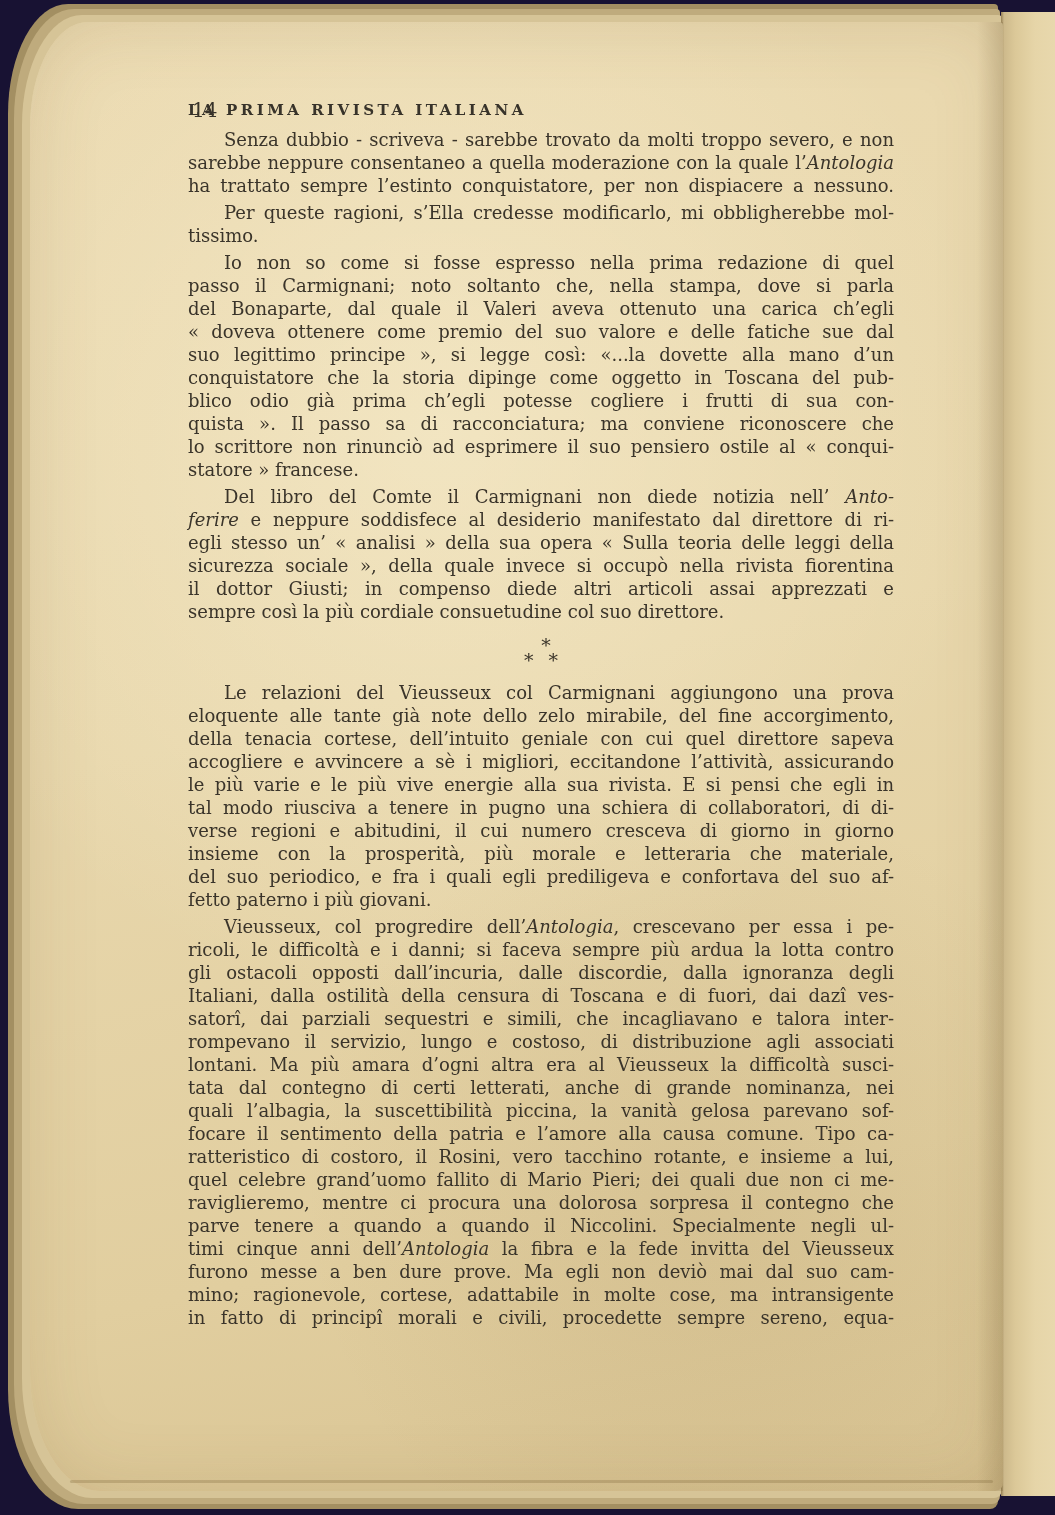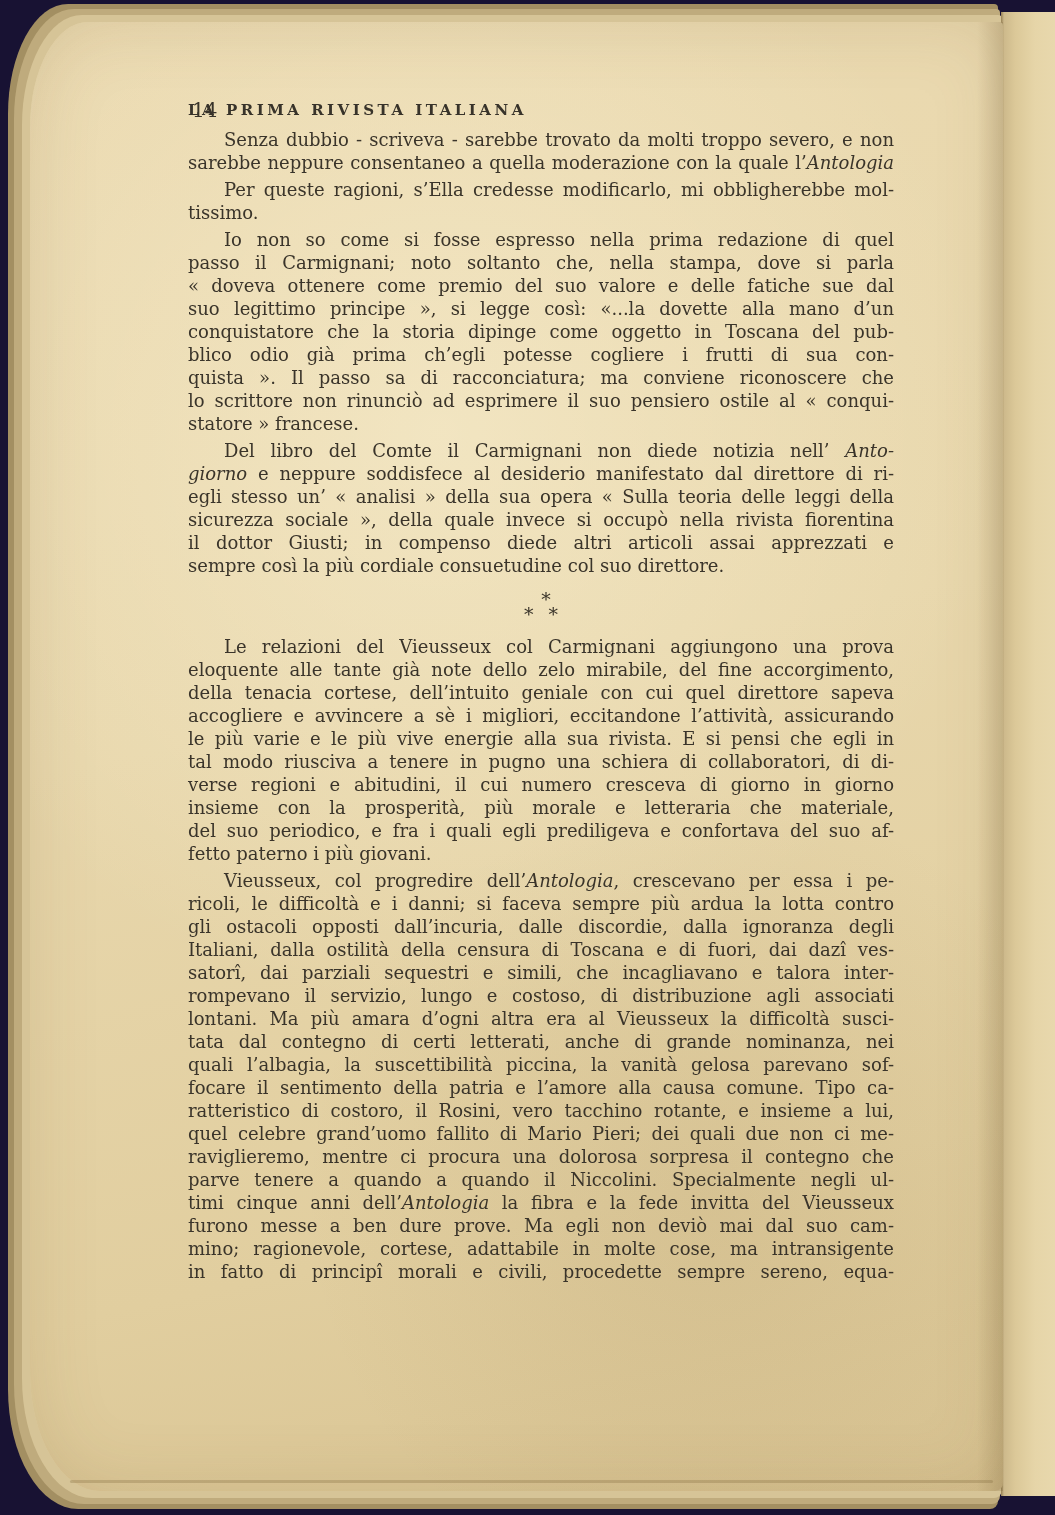--- a/index.html
+++ b/index.html
@@ -129,39 +129,41 @@
 
   <div class="running-head-row">
     <span class="page-number">14</span>
     <span class="running-title">LA PRIMA RIVISTA ITALIANA</span>
   </div>
 
   <div class="text-body">
       <div class="para">
         <div class="line first"><span>Senza dubbio - scriveva - sarebbe trovato da molti troppo severo, e non</span></div>
         <div class="line"><span>sarebbe neppure consentaneo a quella moderazione con la quale l’</span><i>Antologia</i></div>
+        <div class="line"><span>ha trattato sempre l’estinto conquistatore, per non dispiacere a nessuno.</span></div>
       </div>
       <div class="para">
         <div class="line first"><span>Per queste ragioni, s’Ella credesse modificarlo, mi obbligherebbe mol-</span></div>
         <div class="line last"><span>tissimo.</span></div>
       </div>
       <div class="para">
         <div class="line first"><span>Io non so come si fosse espresso nella prima redazione di quel</span></div>
         <div class="line"><span>passo il Carmignani; noto soltanto che, nella stampa, dove si parla</span></div>
+        <div class="line"><span>del Bonaparte, dal quale il Valeri aveva ottenuto una carica ch’egli</span></div>
         <div class="line"><span>« doveva ottenere come premio del suo valore e delle fatiche sue dal</span></div>
         <div class="line"><span>suo legittimo principe », si legge così: «...la dovette alla mano d’un</span></div>
         <div class="line"><span>conquistatore che la storia dipinge come oggetto in Toscana del pub-</span></div>
         <div class="line"><span>blico odio già prima ch’egli potesse cogliere i frutti di sua con-</span></div>
         <div class="line"><span>quista ». Il passo sa di racconciatura; ma conviene riconoscere che</span></div>
         <div class="line"><span>lo scrittore non rinunciò ad esprimere il suo pensiero ostile al « conqui-</span></div>
         <div class="line last"><span>statore » francese.</span></div>
       </div>
       <div class="para">
         <div class="line first"><span>Del libro del Comte il Carmignani non diede notizia nell’ </span><i>Anto-</i></div>
-        <div class="line"><i>giorno</i><span> e neppure soddisfece al desiderio manifestato dal direttore di ri-</span></div>
+        <div class="line"><i>ferire</i><span> e neppure soddisfece al desiderio manifestato dal direttore di ri-</span></div>
         <div class="line"><span>egli stesso un’ « analisi » della sua opera « Sulla teoria delle leggi della</span></div>
         <div class="line"><span>sicurezza sociale », della quale invece si occupò nella rivista fiorentina</span></div>
         <div class="line"><span>il dottor Giusti; in compenso diede altri articoli assai apprezzati e</span></div>
         <div class="line last"><span>sempre così la più cordiale consuetudine col suo direttore.</span></div>
       </div>
       <div class="asterism">
         <div class="ast-top">*</div>
         <div class="ast-bottom">* *</div>
       </div>
       <div class="para">

